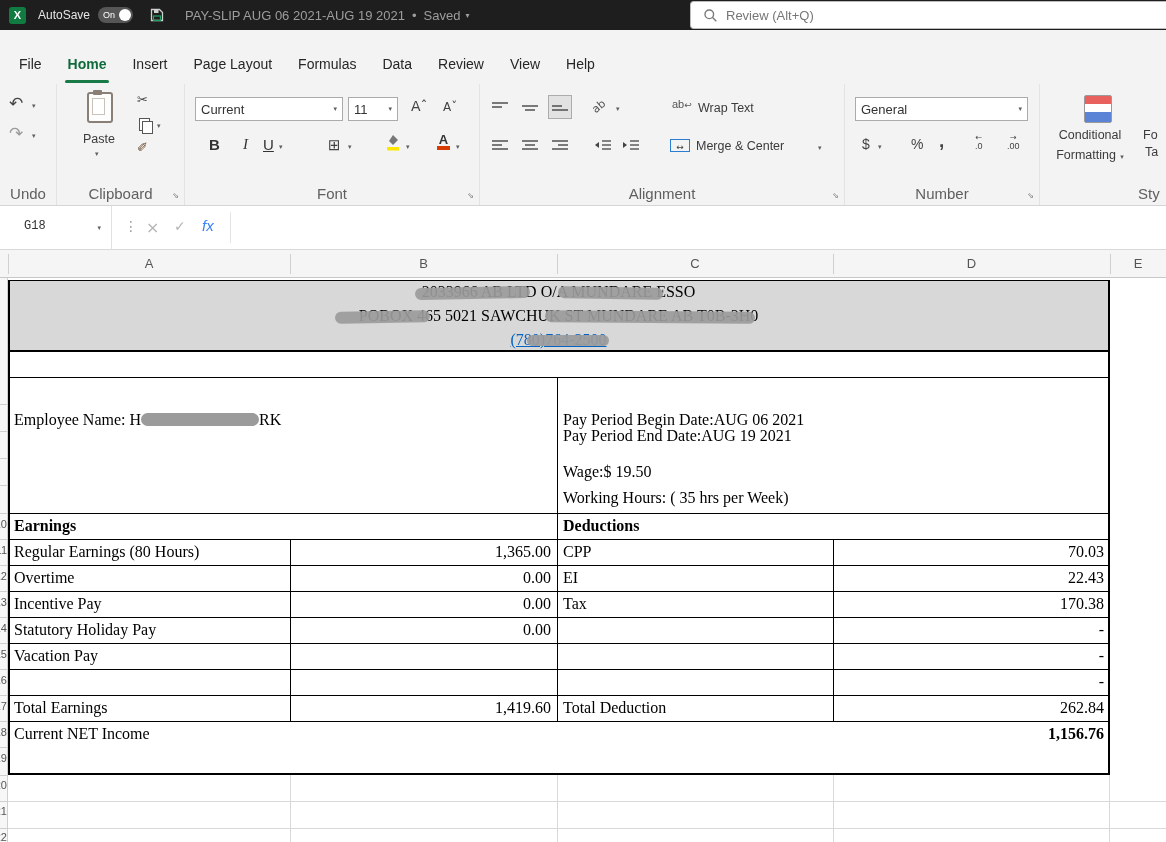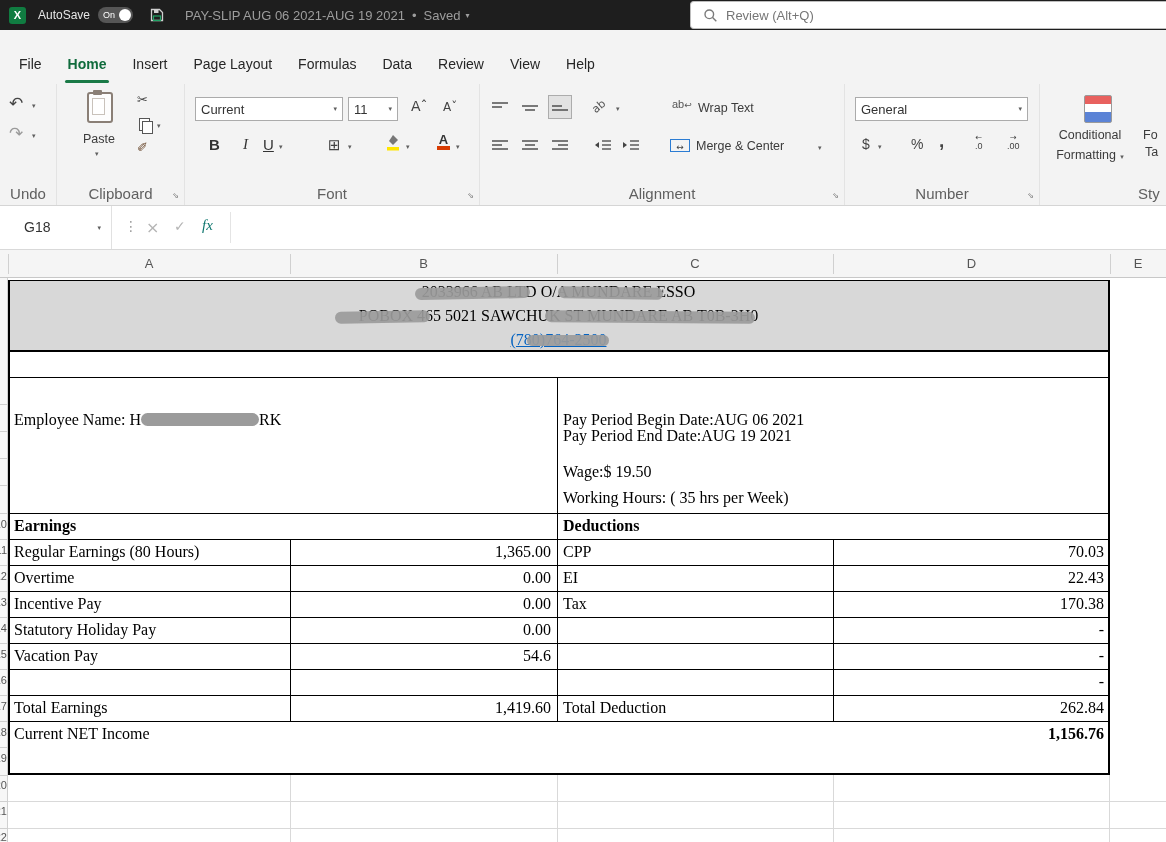--- a/index.html
+++ b/index.html
@@ -50,24 +50,24 @@
   .copy-icon::after{content:"";position:absolute;left:2px;top:2px;width:9px;height:11px;border:1px solid #555;background:#fff;}
   .iconsel{border:1px solid #acacac;background:#e2e2e2;padding:2px 3px;}
   .cficon{left:44px;top:11px;width:26px;height:26px;border:1px solid #9a9a9a;border-radius:2px;
           background:linear-gradient(180deg,#e8615f 0 30%,#fff 30% 62%,#5b83d6 62% 100%);}
   .decstack{display:flex;flex-direction:column;align-items:center;line-height:8px;color:#444;}
   .decstack .a{font-size:8px;} .decstack .n{font-size:9px;}
 
   
   .formulabar{position:absolute;left:0;top:206px;width:1166px;height:44px;background:#fff;border-bottom:1px solid #d9d9d9;box-sizing:border-box;}
   .namebox{position:absolute;left:0;top:0;width:112px;height:43px;border-right:1px solid #e1e1e1;box-sizing:border-box;}
-  .namebox .ref{position:absolute;left:24px;top:13px;font-size:14px;color:#333;}
+  .namebox .ref{position:absolute;left:24px;top:13px;font-size:12px;color:#333;font-family:Liberation Mono, monospace;}
   .namebox .caret{position:absolute;right:10px;top:18px;}
   .fbtn{position:absolute;top:12px;font-size:14px;color:#b5b5b5;}
-  .fx{font-family:Liberation Serif, serif;font-style:italic;font-size:15px;color:#0f766e;}
+  .fx{font-family:Liberation Sans, sans-serif;font-style:italic;font-size:15px;color:#3b82f6;}
 
   
   .colheaders{position:absolute;left:0;top:250px;width:1166px;height:28px;background:#f5f5f5;border-bottom:1px solid #c8c8c8;box-sizing:border-box;}
   .colletter{position:absolute;top:6px;text-align:center;font-size:13px;color:#555;}
   .colsep{position:absolute;top:4px;width:1px;height:20px;background:#d0d0d0;}
 
   
   .sheet{position:absolute;left:0;top:278px;width:1166px;height:564px;background:#fff;overflow:hidden;}
   .grayblock{position:absolute;left:8px;top:2px;width:1101px;height:70px;background:#d8d8d8;}
   .ps{position:absolute;font-family:"Liberation Serif","DejaVu Serif",serif;font-size:16px;color:#000;white-space:nowrap;}
@@ -369,21 +369,20 @@
     <div class="ps val-b" style="top:317px;">0.00</div>
     <div class="ps" style="left:563px;top:317px;">Tax</div>
     <div class="ps val-d" style="top:317px;">170.38</div>
 
     <div class="ps" style="left:14px;top:343px;">Statutory Holiday Pay</div>
     <div class="ps val-b" style="top:343px;">0.00</div>
     <div class="ps" style="left:563px;top:343px;"></div>
     <div class="ps val-d" style="top:343px;">-</div>
 
     <div class="ps" style="left:14px;top:369px;">Vacation Pay</div>
-    <div class="ps val-b" style="top:369px;">54.6</div>
     <div class="ps" style="left:563px;top:369px;"></div>
     <div class="ps val-d" style="top:369px;">-</div>
 
     <div class="ps" style="left:14px;top:395px;"></div>
     <div class="ps val-b" style="top:395px;"></div>
     <div class="ps" style="left:563px;top:395px;"></div>
     <div class="ps val-d" style="top:395px;">-</div>
 
     <div class="ps" style="left:14px;top:421px;">Total Earnings</div>
     <div class="ps val-b" style="top:421px;">1,419.60</div>

